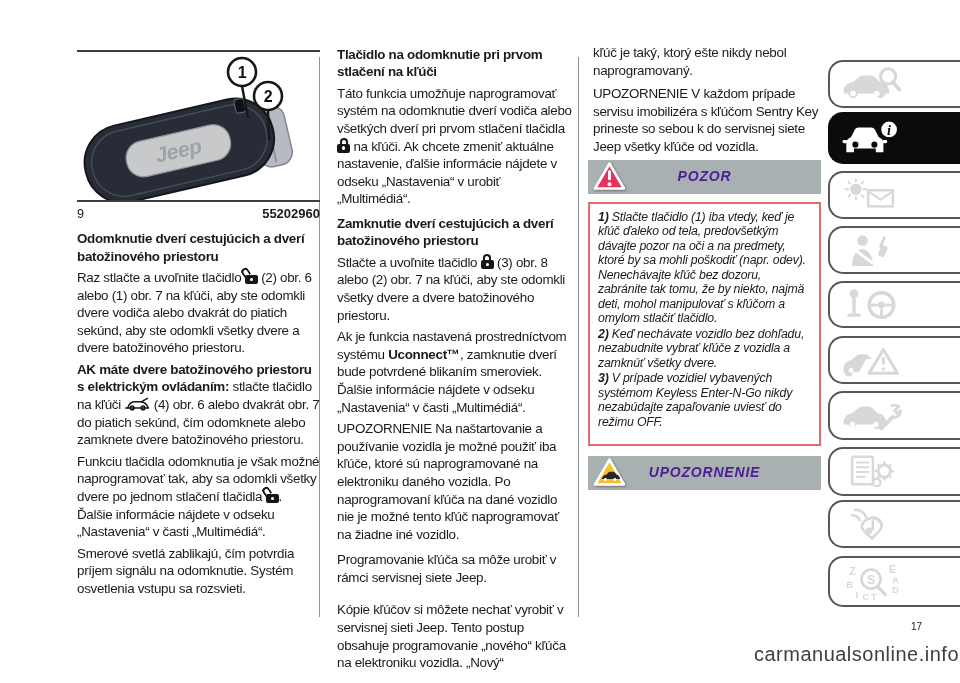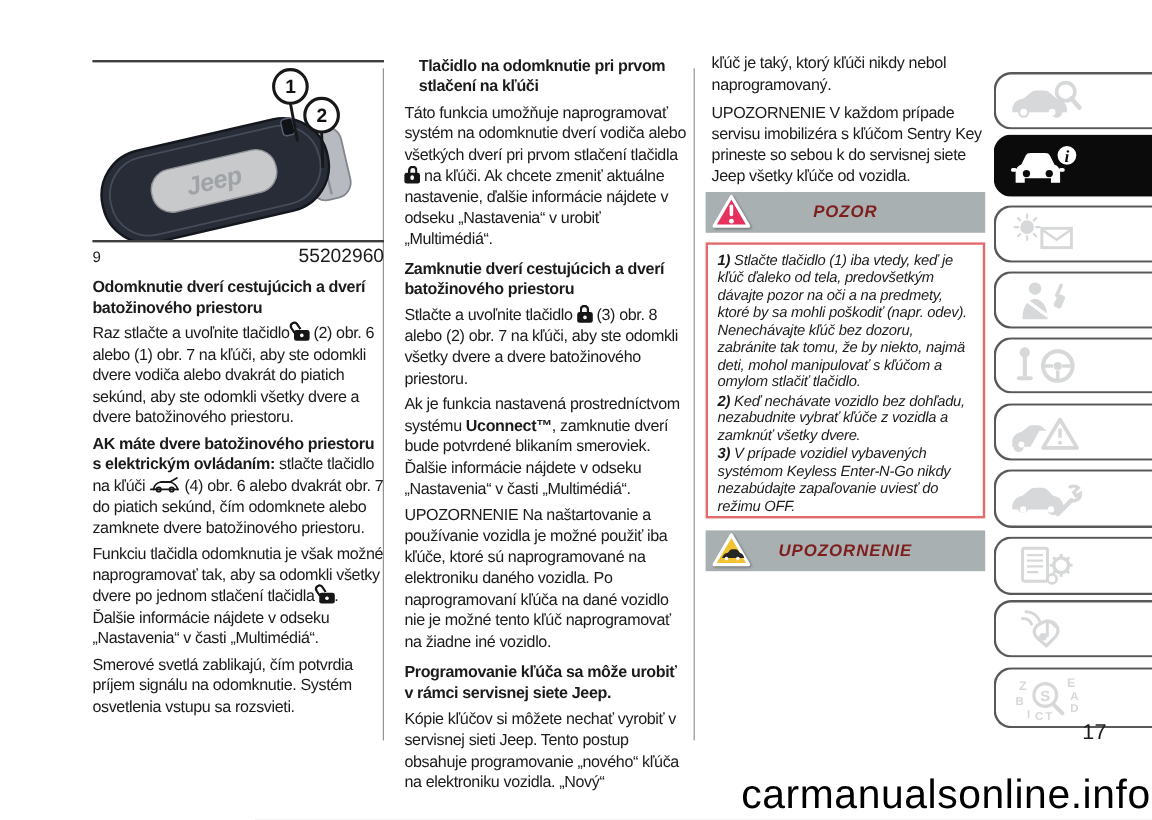--- a/index.html
+++ b/index.html
@@ -14,49 +14,49 @@
   .col h3{font-size:13.4px;line-height:17.4px;margin:7px 0 4px 0;letter-spacing:-0.3px;}
   #col3 p{margin-left:5px;margin-right:0;}
   .bold{font-weight:bold;}
   .vsep{position:absolute;top:57px;height:560px;width:1px;background:#8f9496;}
   
   .fig-rule{height:2px;background:#3f3f3f;margin:0;}
   .fig-rule.thin{height:1.5px;}
   .fig-art{display:block;width:243px;height:148px;}
   .fig-caption{display:flex;justify-content:space-between;align-items:baseline;margin:3px 0 2px 0;}
   .fig-num{font-size:12.5px;}
-  .fig-code{font-size:16px;font-weight:normal;letter-spacing:0;}
+  .fig-code{font-size:13px;font-weight:bold;letter-spacing:0;}
   
   .ic-lock{display:inline-block;position:relative;width:13px;height:15px;vertical-align:-2px;}
   .ic-lock::after{content:"";position:absolute;left:0;bottom:0;width:13px;height:9px;background:#161616;border-radius:2px;}
   .ic-lock::before{content:"";position:absolute;left:2.6px;top:0;width:8px;height:9px;border:2.2px solid #161616;
       border-bottom:none;border-radius:5px 5px 0 0;box-sizing:border-box;}
   .ic-lock.open::before{transform:rotate(-34deg) translate(-2px,-1px);transform-origin:left bottom;}
   .ic-lock .kh{position:absolute;left:5px;bottom:2.8px;width:3.2px;height:3.4px;background:#fff;border-radius:50%;z-index:2;}
   .ic-inline-svg{display:inline-block;vertical-align:-2px;}
   
   .note-ref{display:flex;align-items:center;gap:7px;margin:8px 0 8px 5px;}
   .note-ref .lbl{font-size:10.5px;font-weight:bold;letter-spacing:0;}
   
   .banner{position:relative;height:34px;margin:3px 0 8px 0;display:flex;align-items:center;justify-content:center;}
   .banner .tri{position:absolute;left:5px;top:1px;filter:drop-shadow(1px 1px 1px rgba(60,60,60,.55));}
-  .banner .title{font-size:14px;font-weight:bold;font-style:italic;letter-spacing:0.8px;color:#7f1d1d;}
-  
-  .notebox{border-style:solid;border-width:2px;background:#fff;padding:6px 7px 0 8px;margin:0 0 10px 0;
+  .banner .title{font-size:14px;font-weight:bold;font-style:italic;letter-spacing:0.8px;color:#4c1d95;}
+  
+  .notebox{border-style:solid;border-width:2px;background:#fff;padding:6px 7px 14px 8px;margin:0 0 10px 0;
            font-style:italic;font-size:12.3px;line-height:14.5px;letter-spacing:-0.2px;}
   .notebox p{margin:0 0 1px 0 !important;}
   .notebox .n{font-weight:bold;}
   
   .tab{position:absolute;left:828px;width:132px;height:48px;box-sizing:border-box;background:#fff;
        border:2px solid #57585a;border-right:none;border-radius:15px 0 0 15px;
        display:flex;align-items:center;padding-left:11px;color:#d7d8d9;cursor:pointer;}
   .tab.active{background:#0b0b0b;border-color:#0b0b0b;color:#ffffff;}
   
-  .pagenum{position:absolute;right:38px;top:600px;font-size:18px;letter-spacing:0;}
-  .watermark{position:absolute;right:1px;top:643px;font-size:34px;color:#000000;letter-spacing:0.5px;
+  .pagenum{position:absolute;right:38px;top:621px;font-size:10px;letter-spacing:0;}
+  .watermark{position:absolute;right:1px;top:643px;font-size:20px;color:#404040;letter-spacing:0.5px;
              font-family:"Liberation Sans",sans-serif;cursor:pointer;}
 </style>
 </head>
 <body>
 
 <div class="page">
 
   <div class="vsep" style="left:319px;"></div>
   <div class="vsep" style="left:578px;"></div>
 
@@ -100,38 +100,38 @@
           </g>
         </svg><span> (4) obr. 6 alebo dvakrát obr. 7 do piatich sekúnd, čím odomknete alebo zamknete dvere batožinového priestoru.</span>
     </p>
     <p>
       <span>Funkciu tlačidla odomknutia je však možné naprogramovať tak, aby sa odomkli všetky dvere po jednom stlačení tlačidla </span><span class="ic-lock open"><i class="kh"></i></span><span>. Ďalšie informácie nájdete v odseku „Nastavenia“ v časti „Multimédiá“.</span>
     </p>
     <p><span>Smerové svetlá zablikajú, čím potvrdia príjem signálu na odomknutie. Systém osvetlenia vstupu sa rozsvieti.</span></p>
   </div>
 
   <div class="col" id="col2">
-    <h3 style="margin-top:0;margin-left:12px;">Tlačidlo na odomknutie pri prvom stlačení na kľúči</h3>
+    <h3 style="margin-top:0;">Tlačidlo na odomknutie pri prvom stlačení na kľúči</h3>
     <p>
       <span>Táto funkcia umožňuje naprogramovať systém na odomknutie dverí vodiča alebo všetkých dverí pri prvom stlačení tlačidla </span><span class="ic-lock"><i class="kh"></i></span><span> na kľúči. Ak chcete zmeniť aktuálne nastavenie, ďalšie informácie nájdete v odseku „Nastavenia“ v urobiť „Multimédiá“.</span>
     </p>
     <h3>Zamknutie dverí cestujúcich a dverí batožinového priestoru</h3>
     <p>
       <span>Stlačte a uvoľnite tlačidlo </span><span class="ic-lock"><i class="kh"></i></span><span> (3) obr. 8 alebo (2) obr. 7 na kľúči, aby ste odomkli všetky dvere a dvere batožinového priestoru.</span>
     </p>
     <p>
       <span>Ak je funkcia nastavená prostredníctvom systému </span><span class="bold">Uconnect™</span><span>, zamknutie dverí bude potvrdené blikaním smeroviek. Ďalšie informácie nájdete v odseku „Nastavenia“ v časti „Multimédiá“.</span>
     </p>
     <p style="margin-bottom:8px;"><span>UPOZORNENIE Na naštartovanie a používanie vozidla je možné použiť iba kľúče, ktoré sú naprogramované na elektroniku daného vozidla. Po naprogramovaní kľúča na dané vozidlo nie je možné tento kľúč naprogramovať na žiadne iné vozidlo.</span></p>
-    <p style="margin-bottom:4px;font-weight:bold;"><span>Programovanie kľúča sa môže urobiť v rámci servisnej siete Jeep.</span></p>
+    <p style="margin-bottom:15px;"><span>Programovanie kľúča sa môže urobiť v rámci servisnej siete Jeep.</span></p>
     <p><span>Kópie kľúčov si môžete nechať vyrobiť v servisnej sieti Jeep. Tento postup obsahuje programovanie „nového“ kľúča na elektroniku vozidla. „Nový“</span></p>
   </div>
 
   <div class="col" id="col3">
-    <p style="margin-bottom:6px;"><span>kľúč je taký, ktorý kľúči nikdy nebol naprogramovaný.</span></p>
+    <p style="margin-bottom:6px;"><span>kľúč je taký, ktorý ešte nikdy nebol naprogramovaný.</span></p>
     <p><span>UPOZORNENIE V každom prípade servisu imobilizéra s kľúčom Sentry Key prineste so sebou k do servisnej siete Jeep všetky kľúče od vozidla.</span></p>
 
 
     <div class="banner" style="background:#a9b0b2;">
       <svg class="tri" width="33" height="31" viewBox="0 0 40 36">
         <path d="M20 2.5 L37.5 32.5 H2.5 Z" fill="#e5315e" stroke="#fff" stroke-width="3.2" stroke-linejoin="round"></path>
         <rect x="18.2" y="10.5" width="3.6" height="12" rx="1.8" fill="#fff"></rect>
         <circle cx="20" cy="27.5" r="2.4" fill="#fff"></circle>
       </svg>
       <span class="title">POZOR</span>

